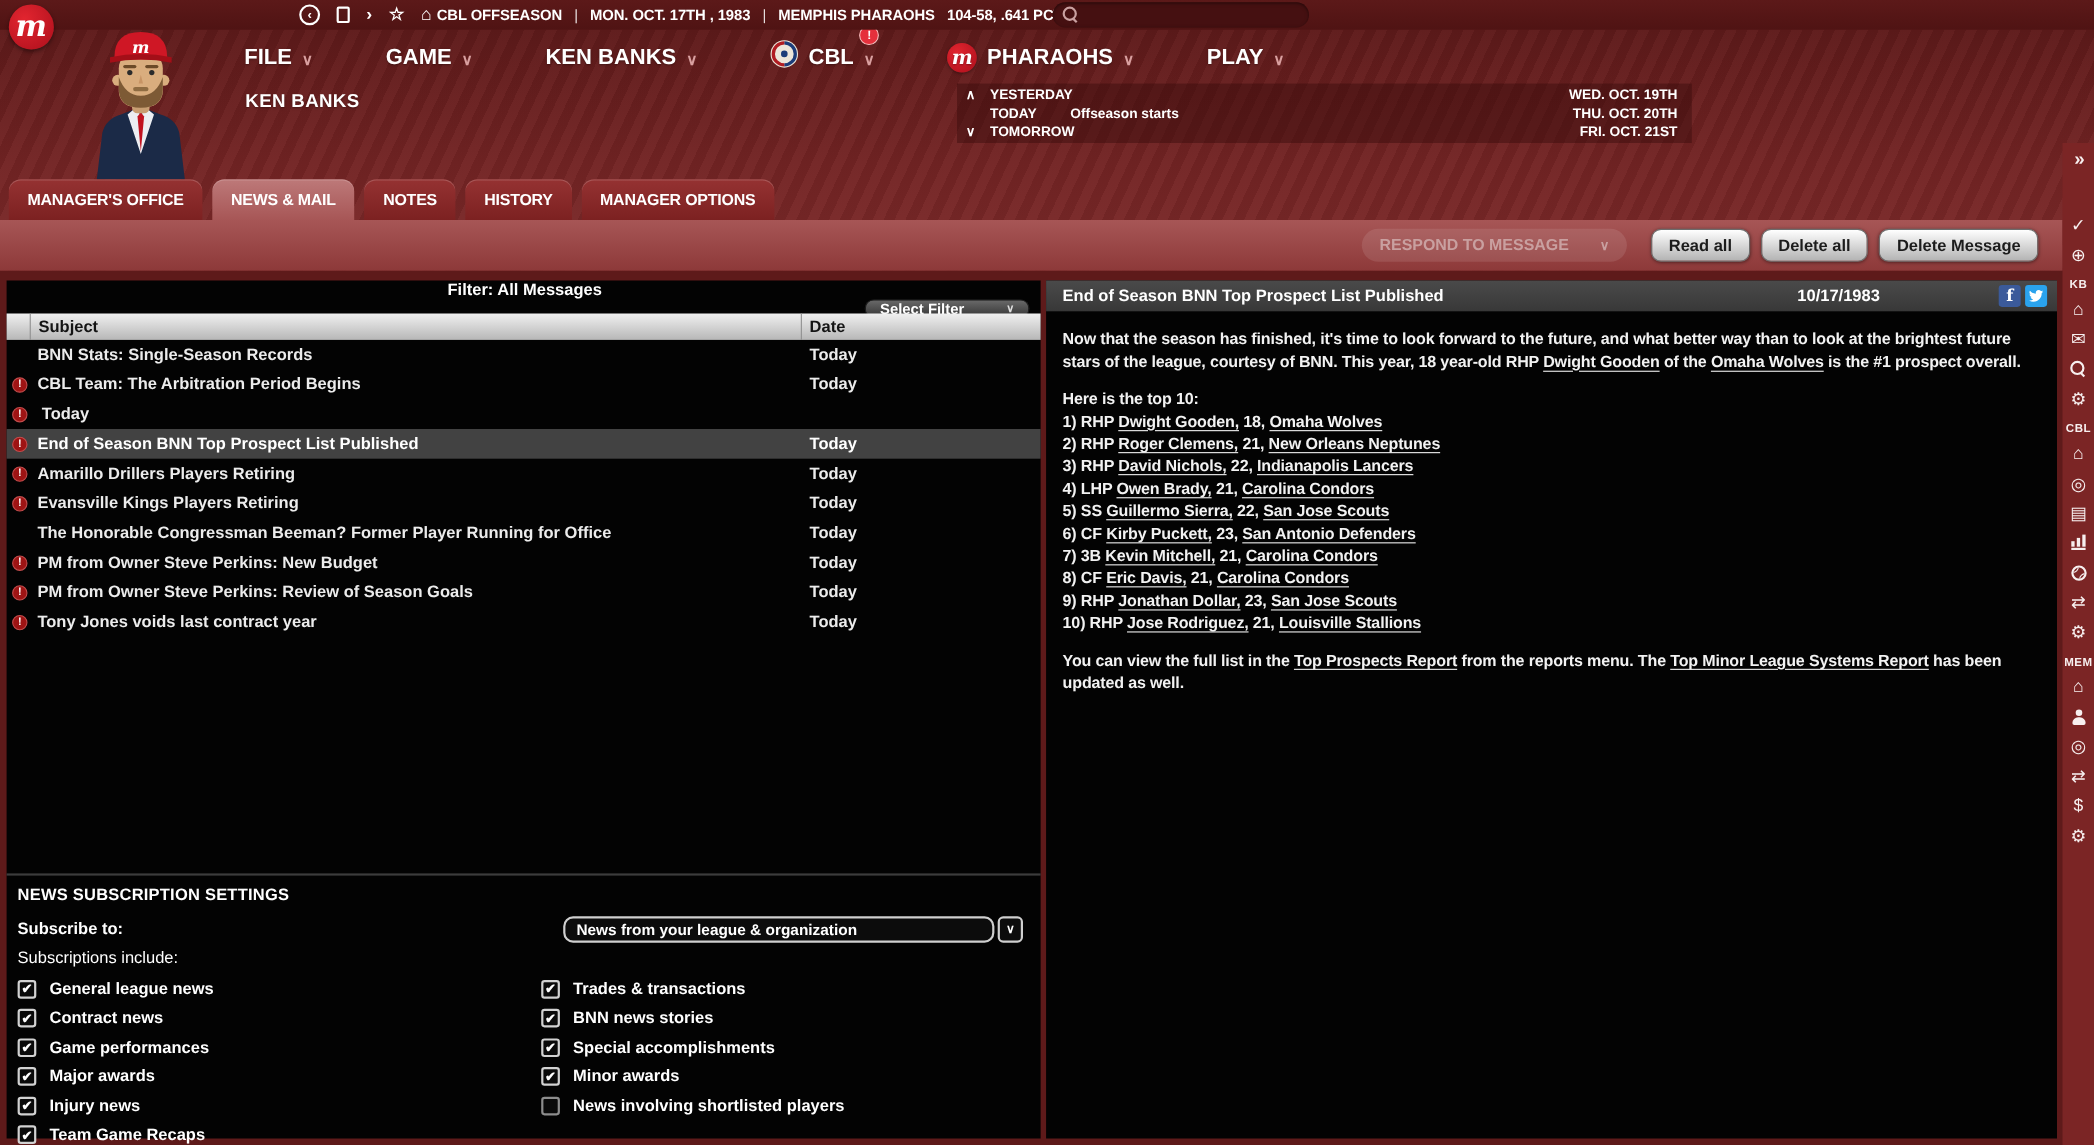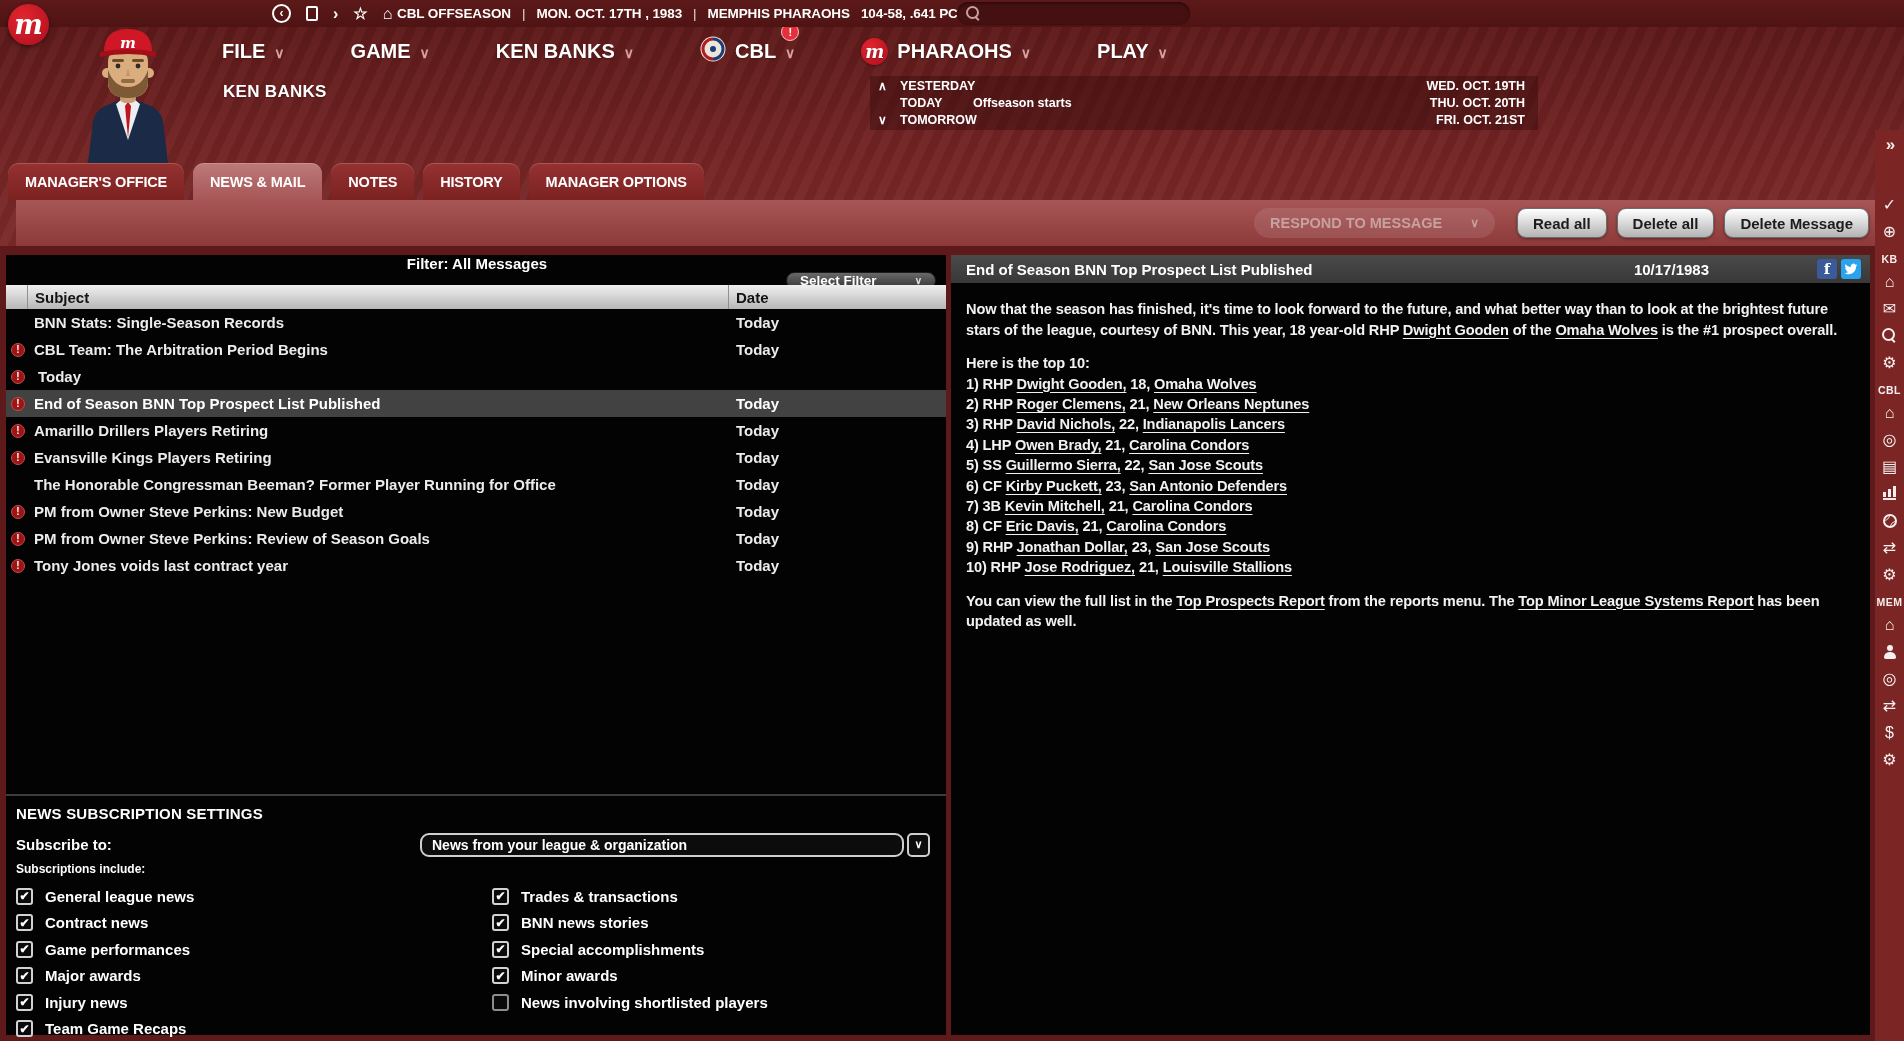--- a/index.html
+++ b/index.html
@@ -55,21 +55,21 @@
   .cal-label { width:73px; }
   .cal-note { flex:1; }
   .cal-date { margin-left:auto; }
 
   
   .tabs { position:absolute; left:8px; top:136px; height:37px; display:flex; gap:9px; z-index:4;text-align:right; }
   .tab { background:linear-gradient(#953232,#7c2121); border-radius:11px 11px 0 0; color:#fff;
     font-weight:700; font-size:14.5px; letter-spacing:-0.2px; padding:0 17px;
     display:flex; align-items:center; cursor:pointer; box-shadow:inset 0 1px 0 rgba(255,255,255,.18); }
   .tab.active { background:linear-gradient(#bd7979,#a75656); }
-  .toolstrip { position:absolute; left:16px; top:200px; width:1875px; height:46px;
+  .toolstrip { position:absolute; left:0; top:200px; width:1875px; height:46px;
     background:linear-gradient(#a75656,#8d3939); display:flex; align-items:center;
     justify-content:flex-end; gap:10px; padding-right:22px; z-index:3; }
   .respond { height:30px; border-radius:15px; background:rgba(255,255,255,.10); color:#c9a0a0;
     font-weight:700; font-size:14.5px; display:flex; align-items:center; gap:28px; padding:0 16px; margin-right:12px; }
   .respond .chev { font-size:12px; }
   .btn { height:30px; border-radius:9px; border:1px solid #6d6d6d; color:#1c1c1c; font-weight:700;
     font-size:15px; padding:0 15px; cursor:pointer; font-family:inherit;
     background:linear-gradient(#ffffff,#d5d5d5 55%,#b3b3b3); box-shadow:0 1px 3px rgba(0,0,0,.4); }
 
   
@@ -99,25 +99,25 @@
   .m-subj { flex:1; padding-left:4px; white-space:nowrap; overflow:hidden; }
   .m-date { width:218px; padding-left:8px; }
   .rows-spacer { flex:1; }
 
   
   .subs { border-top:2px solid #3c3c3c; padding:9px 0 0 10px; height:241px; color:#fff; }
   .subs-title { font-weight:700; font-size:15px; letter-spacing:.2px; margin-bottom:9px; }
   .sub-row { display:flex; align-items:center; height:27px; }
   .sub-label, .chk-label { font-weight:600; font-size:15px; }
   .dropdown { margin-left:auto; margin-right:16px; display:flex; align-items:center; cursor:pointer; }
-  .dd-main { width:484px; height:24px; background:#0c0c0c; border:2px solid #cfcfcf; border-radius:9px;
+  .dd-main { width:392px; height:24px; background:#0c0c0c; border:2px solid #cfcfcf; border-radius:9px;
     display:flex; align-items:center; padding:0 10px; font-weight:700; font-size:14px; }
   .dd-chev { width:23px; height:24px; background:#0c0c0c; border:2px solid #cfcfcf; border-radius:5px;
     margin-left:3px; display:flex; align-items:center; justify-content:center; font-size:11px; font-weight:700; }
-  .include-label { font-weight:700; font-size:12px; margin:4px 0 7px; }
+  .include-label { font-weight:400; font-size:15px; margin:4px 0 7px; }
   .checkcols { display:flex; }
   .checkcol-left { width:476px; }
   .checkcol-right { flex:1; }
   .chk-row { display:flex; align-items:center; height:26.5px; gap:12px; cursor:pointer; }
   .chk-box { width:17px; height:17px; background:#0a0a0a; border:2px solid #d2d2d2; border-radius:3px;
     color:#fff; font-size:12px; font-weight:700; display:flex; align-items:center; justify-content:center; line-height:1; }
   .chk-box.unchecked { border-color:#8d8d8d; }
 
   
   .msg-head { height:28px; background:linear-gradient(#4a4a4a,#383838); display:flex; align-items:center;

